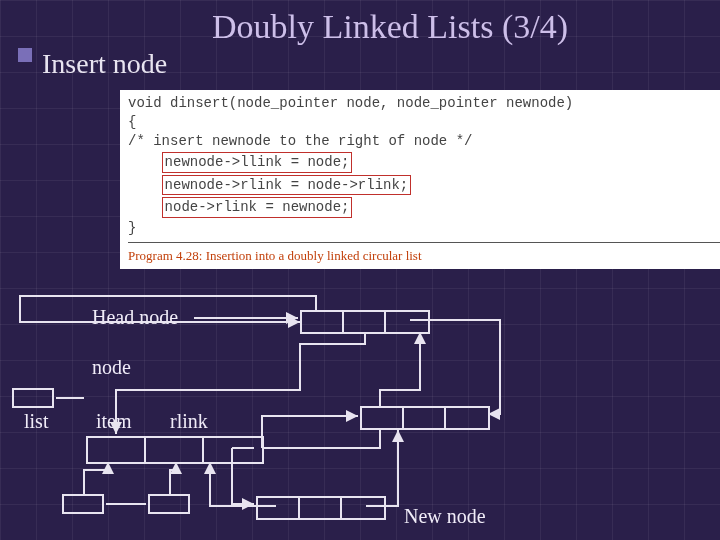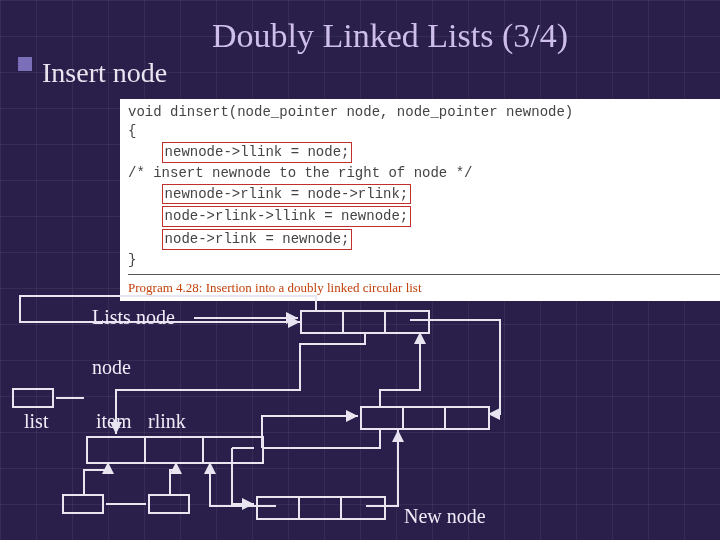--- a/index.html
+++ b/index.html
@@ -13,21 +13,21 @@
     background-size: 36px 36px;
     font-family: Georgia, 'Times New Roman', serif;
     color: #e8e4f0;
     position: relative;
     overflow: hidden;
   }
   .title {
     font-size: 34px;
     color: #cdbfe9;
     text-align: center;
-    padding-top: 17px;
+    padding-top: 8px;
     margin-left: 60px;
   }
   .bullet-row {
     display: flex;
     gap: 10px;
     margin: 2px 0 10px 18px;
   }
   .bullet {
     width: 14px; height: 14px;
     background: #7a6fb8;
@@ -101,35 +101,34 @@
 <div class="title">Doubly Linked Lists (3/4)</div>
 
 <div class="bullet-row">
   <div class="bullet"></div>
   <div class="subtitle">Insert node</div>
 </div>
 
 <div class="code-panel">
   <div class="mono">void dinsert(node_pointer node, node_pointer newnode)</div>
   <div class="mono">{</div>
+  <div class="mono">/* insert newnode to the right of node */</div>
   <div class="mono">    <span class="hl">newnode-&gt;llink = node;</span></div>
-  <div class="mono">/* insert newnode to the right of node */</div>
   <div class="mono">    <span class="hl">newnode-&gt;rlink = node-&gt;rlink;</span></div>
-  <div class="mono">    <span class="hl">node-&gt;rlink-&gt;llink = newnode;</span></div>
   <div class="mono">    <span class="hl">node-&gt;rlink = newnode;</span></div>
   <div class="mono">}</div>
   <hr class="hr">
   <div class="caption">Program 4.28: Insertion into a doubly linked circular list</div>
 </div>
 
-<div class="diagram-label" style="left:92px; top:306px;">Lists node</div>
+<div class="diagram-label" style="left:92px; top:306px;">Head node</div>
 <div class="diagram-label" style="left:92px; top:356px;">node</div>
 <div class="diagram-label" style="left:24px; top:410px;">list</div>
 <div class="diagram-label" style="left:96px; top:410px;">item</div>
-<div class="diagram-label" style="left:148px; top:410px;">rlink</div>
+<div class="diagram-label" style="left:170px; top:410px;">rlink</div>
 <div class="diagram-label" style="left:404px; top:496px;margin-top:9px;">New node</div>
 
 <div class="solo" style="left:12px; top:388px;"></div>
 
 <div class="node-box" style="left:300px; top:310px;">
   <div class="cell"></div>
     <div class="cell"></div>
     <div class="cell"></div>
 </div>
 

